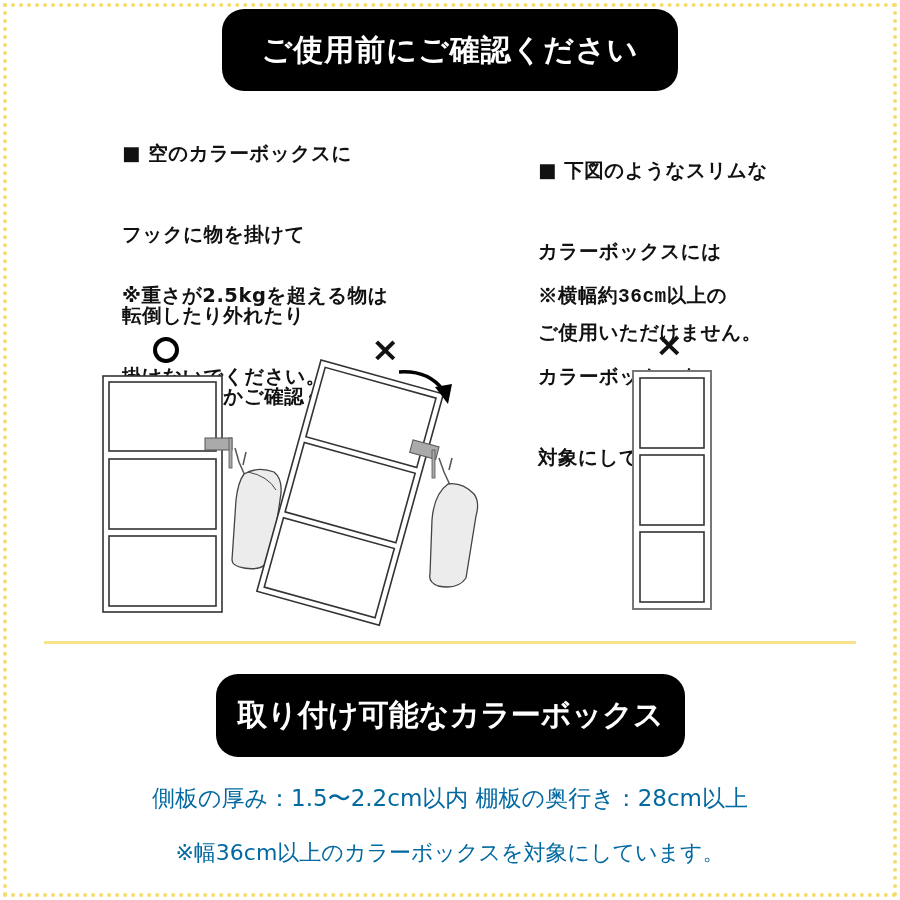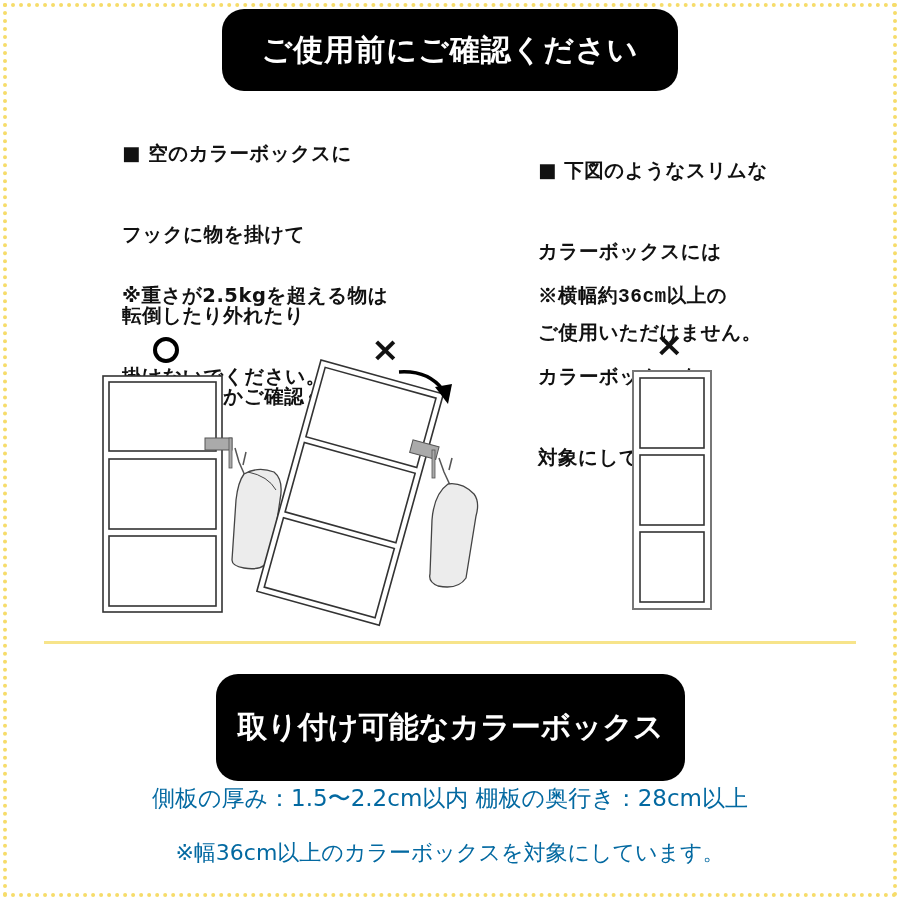--- a/index.html
+++ b/index.html
@@ -13,21 +13,21 @@
     position: absolute; left: 3px; top: 3px; width: 894px; height: 894px;
     box-sizing: border-box;
     border: 4px dotted #f6dc6a;
   }
   .pill {
     position: absolute; background: #000; color: #fff;
     border-radius: 22px; display: flex; align-items: center; justify-content: center;
     font-weight: bold; letter-spacing: 1px;
   }
   .pill-top { left: 222px; top: 9px; width: 456px; height: 82px; font-size: 30px; }
-  .pill-bottom { left: 216px; top: 674px; width: 469px; height: 107px; font-size: 30px; letter-spacing: 0; }
+  .pill-bottom { left: 216px; top: 674px; width: 469px; height: 83px; font-size: 30px; letter-spacing: 0; }
   .notes {
     position: absolute; font-weight: bold; font-size: 19.5px; line-height: 27px;
     white-space: pre; letter-spacing: 0.5px;
   }
   .note-line { display: block; }
   .n1 { left: 122px; top: 86px; }
   .n2 { left: 122px; top: 228px; }
   .n3 { left: 538px; top: 103px; }
   .n4 { left: 538px; top: 230px; font-family: Liberation Mono, monospace; }
   .divider {

